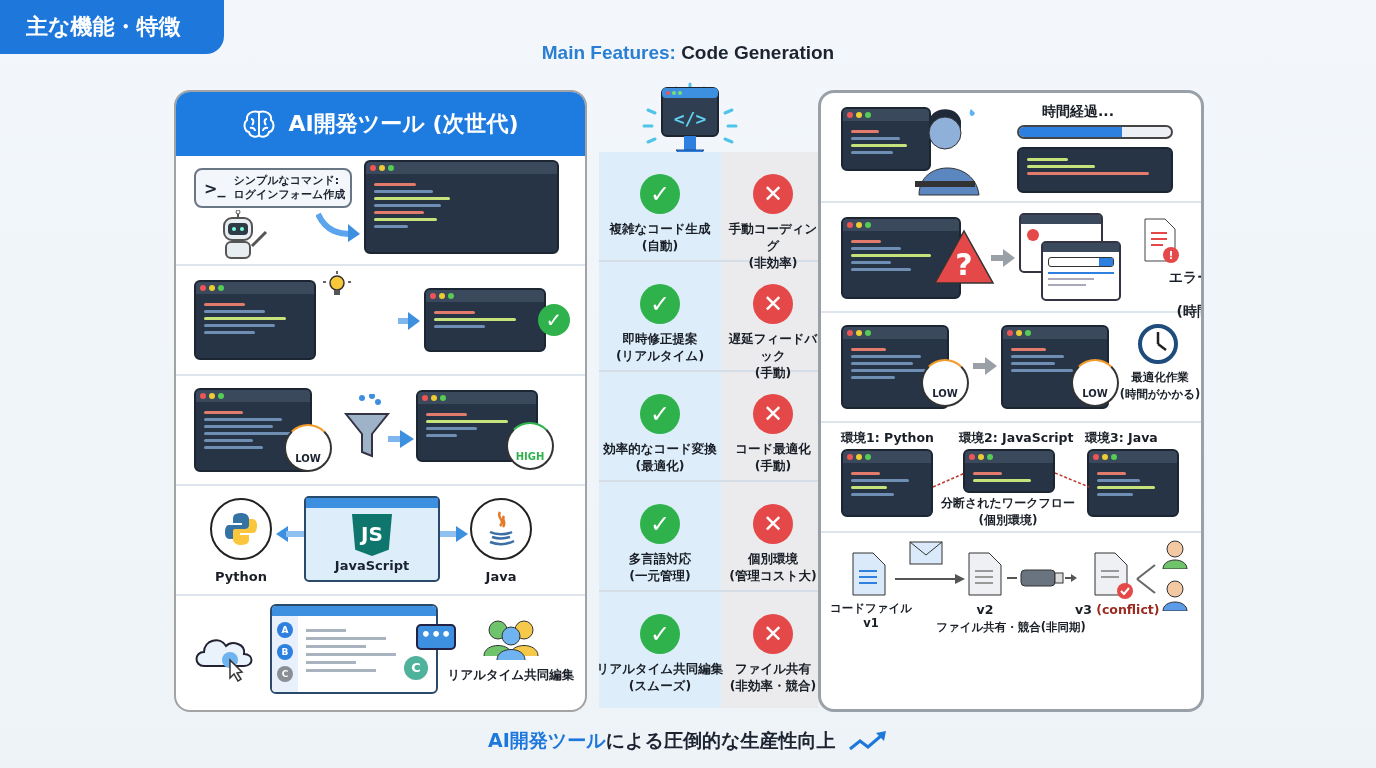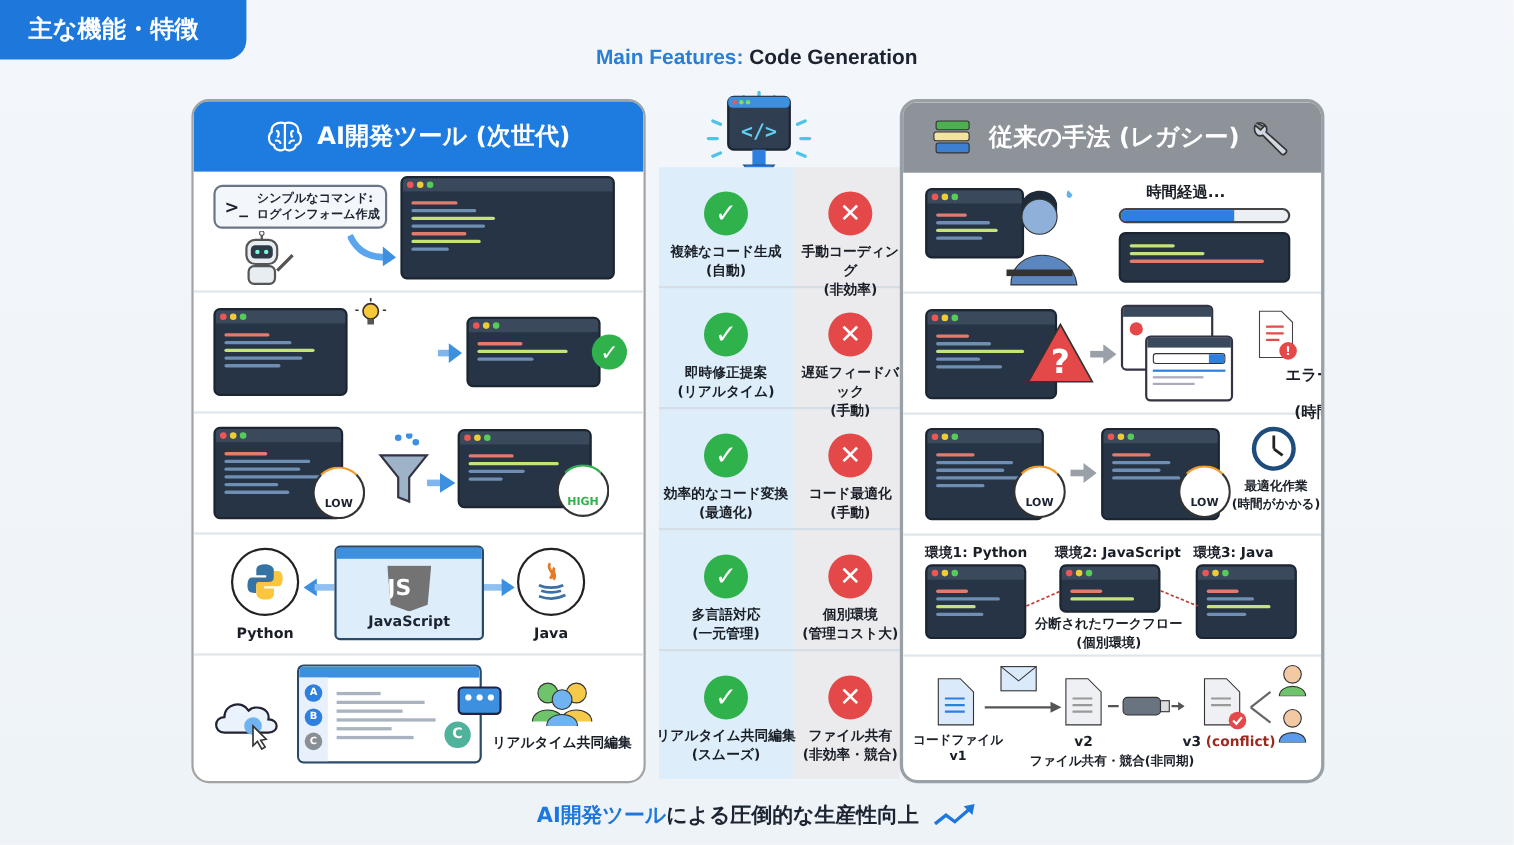--- a/index.html
+++ b/index.html
@@ -261,21 +261,21 @@
           <path d="M18 34 C26 34 26 30 26 28 L26 24 L17 24 L17 22 L30 22 C34 22 34 16 34 14 C34 8 30 8 28 8 L26 8 L26 14 C26 17 24 18 21 18 L12 18 C10 18 10 20 10 22 L10 28 C10 32 14 34 18 34 Z" fill="#fcc63c"></path>
         </svg>
     </div>
     <div class="label-bold" style="left:30px;top:82px;width:70px;font-size:13px;">Python</div>
     <svg style="position:absolute;left:100px;top:40px;" width="28" height="16">
         <polygon points="0,8 12,0 12,16" fill="#3d8fe0"></polygon>
         <rect x="10" y="5" width="18" height="6" fill="#8fc0f0"></rect>
       </svg>
     <div style="position:absolute;left:128px;top:10px;width:136px;height:86px;background:#ddeefa;border:2px solid #2a4a6a;border-radius:5px;">
       <div style="height:10px;background:#3d8fe0;"></div>
-      <div style="width:40px;height:42px;margin:6px auto 0;background:#737373;color:#fff;font-weight:bold;font-size:20px;text-align:left;line-height:40px;clip-path:polygon(0 0,100% 0,92% 85%,50% 100%,8% 85%);">JS</div>
+      <div style="width:40px;height:42px;margin:6px auto 0;background:#0f766e;color:#fff;font-weight:bold;font-size:20px;text-align:center;line-height:40px;clip-path:polygon(0 0,100% 0,92% 85%,50% 100%,8% 85%);">JS</div>
       <div style="text-align:center;font-size:13px;font-weight:bold;margin-top:2px;">JavaScript</div>
     </div>
     <svg style="position:absolute;left:264px;top:40px;" width="28" height="16">
         <rect x="0" y="5" width="18" height="6" fill="#8fc0f0"></rect>
         <polygon points="16,0 28,8 16,16" fill="#3d8fe0"></polygon>
       </svg>
     <div style="position:absolute;left:294px;top:12px;width:62px;height:62px;border-radius:50%;border:2px solid #222;background:#fff;display:flex;align-items:center;justify-content:center;">
       <svg width="34" height="38" viewBox="0 0 34 38">
           <path d="M16 2 C12 8 22 10 16 16 M20 6 C17 10 23 12 19 17" stroke="#e47a27" stroke-width="2.5" fill="none"></path>
           <path d="M6 22 C12 25 22 25 28 22 M8 27 C14 29 20 29 26 27 M6 32 C14 35 22 35 30 31" stroke="#3b6fa5" stroke-width="2.5" fill="none"></path>
@@ -379,31 +379,20 @@
       </div>
     <div class="mid-cell legacy">
         <div class="badge-circle cross">✕</div>
         <div>ファイル共有</div>
         <div>(非効率・競合)</div>
       </div>
   </div>
 </div>
 
 <div class="panel legacy">
-  <div class="panel-header">
-    <svg width="40" height="34" viewBox="0 0 40 34">
-        <rect x="4" y="2" width="30" height="8" rx="2" fill="#4caf50" stroke="#333"></rect>
-        <rect x="2" y="12" width="32" height="8" rx="2" fill="#f3e3a0" stroke="#333"></rect>
-        <rect x="4" y="22" width="30" height="9" rx="2" fill="#3d7fd0" stroke="#333"></rect>
-      </svg>
-    <span>従来の手法 (レガシー)</span>
-    <svg width="36" height="34" viewBox="0 0 36 34">
-        <path d="M4 4 C10 2 14 8 12 12 L30 28 C32 30 28 34 26 32 L9 15 C4 17 0 12 2 6 L7 10 L10 7 Z" fill="#cfd8e2" stroke="#333" stroke-width="1.5"></path>
-      </svg>
-  </div>
 
   <div class="panel-row">
     <div class="code-window" style="left:20px;top:14px;width:90px;height:64px;">
       <div class="bar">
           <i style="background:#e55"></i>
           <i style="background:#ec3"></i>
           <i style="background:#5c5"></i>
         </div>
       <div class="lines">
           <div style="width:40%;background:#e27b6c"></div>

